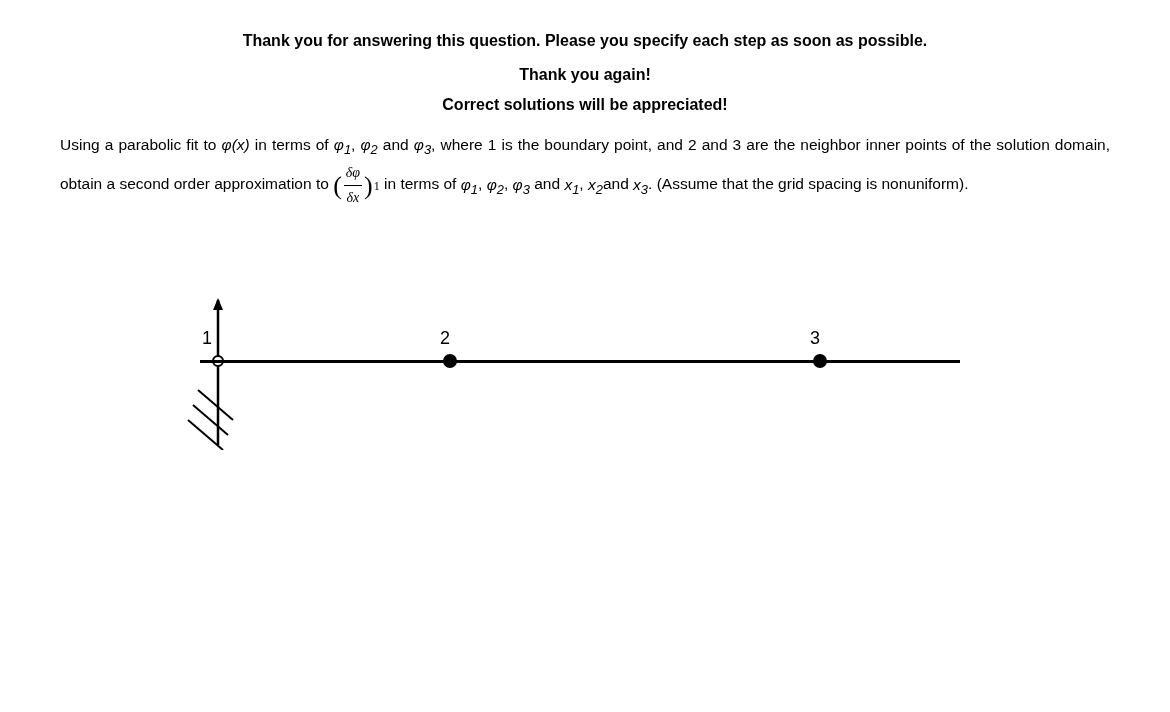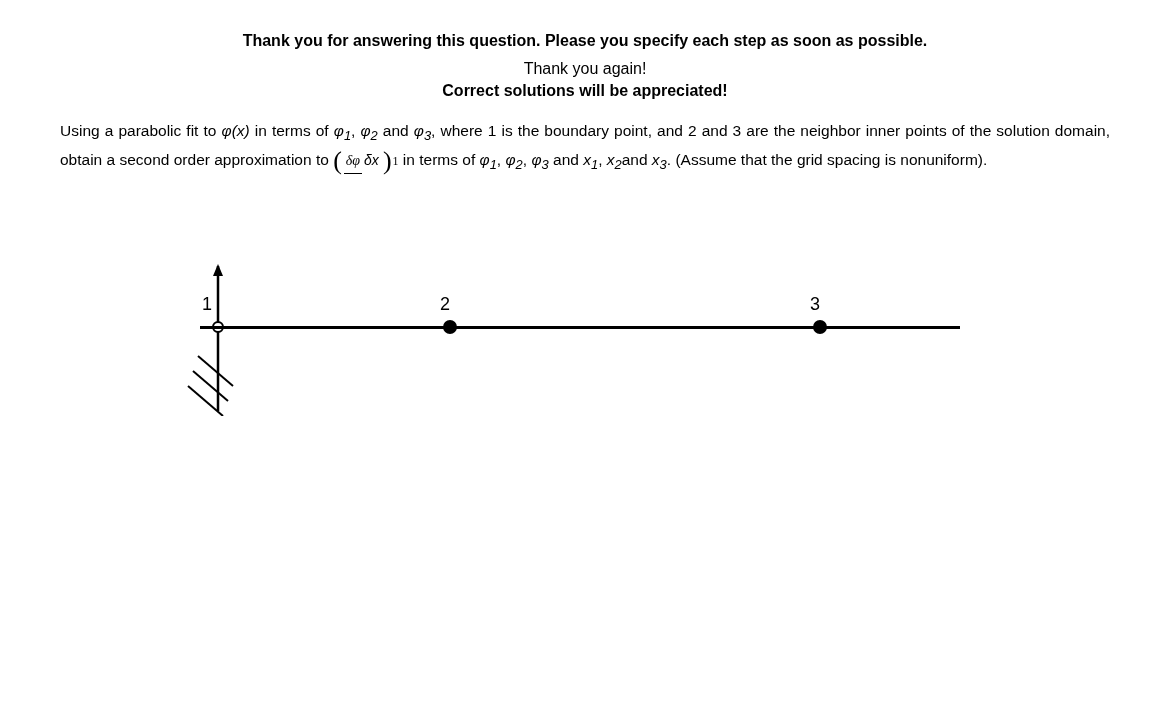--- a/index.html
+++ b/index.html
@@ -16,61 +16,61 @@
       text-align: center;
       margin-bottom: 18px;
     }
     .hi-chegg {
       font-size: 16px;
       margin-bottom: 12px;
     }
     .thank-you-line {
       font-weight: bold;
       font-size: 16px;
-      margin-bottom: 8px;
+      margin-bottom: 14px;
       line-height: 1.4;
     }
     .thank-you-again {
-      font-weight: normal;
+      font-weight: bold;
       font-size: 16px;
-      margin-bottom: 4px;
+      margin-bottom: 12px;
     }
     .correct-solutions {
       font-weight: bold;
       font-size: 16px;
       margin-bottom: 8px;
     }
     .problem-text {
       font-size: 15.5px;
       line-height: 1.7;
       margin-bottom: 30px;
       text-align: justify;
     }
     .math-inline {
       font-style: italic;
       font-family: Liberation Sans, sans-serif;
     }
     .math-frac {
       display: inline-flex;
-      flex-direction: row;
+      flex-direction: column;
       align-items: center;
       vertical-align: middle;
       margin: 0 2px;
     }
     .math-frac .numerator {
       border-bottom: 1px solid #000;
       padding: 0 2px;
       font-style: italic;
       font-family: 'Times New Roman', serif;
       font-size: 14px;
     }
     .math-frac .denominator {
       padding: 0 2px;
       font-style: italic;
-      font-family: Liberation Sans, sans-serif;
+      font-family: Liberation Serif, serif;
       font-size: 14px;
     }
     .math-paren {
       font-size: 26px;
       line-height: 1;
       vertical-align: middle;
       font-family: 'Times New Roman', serif;
     }
     .diagram-container {
       margin-top: 20px;

